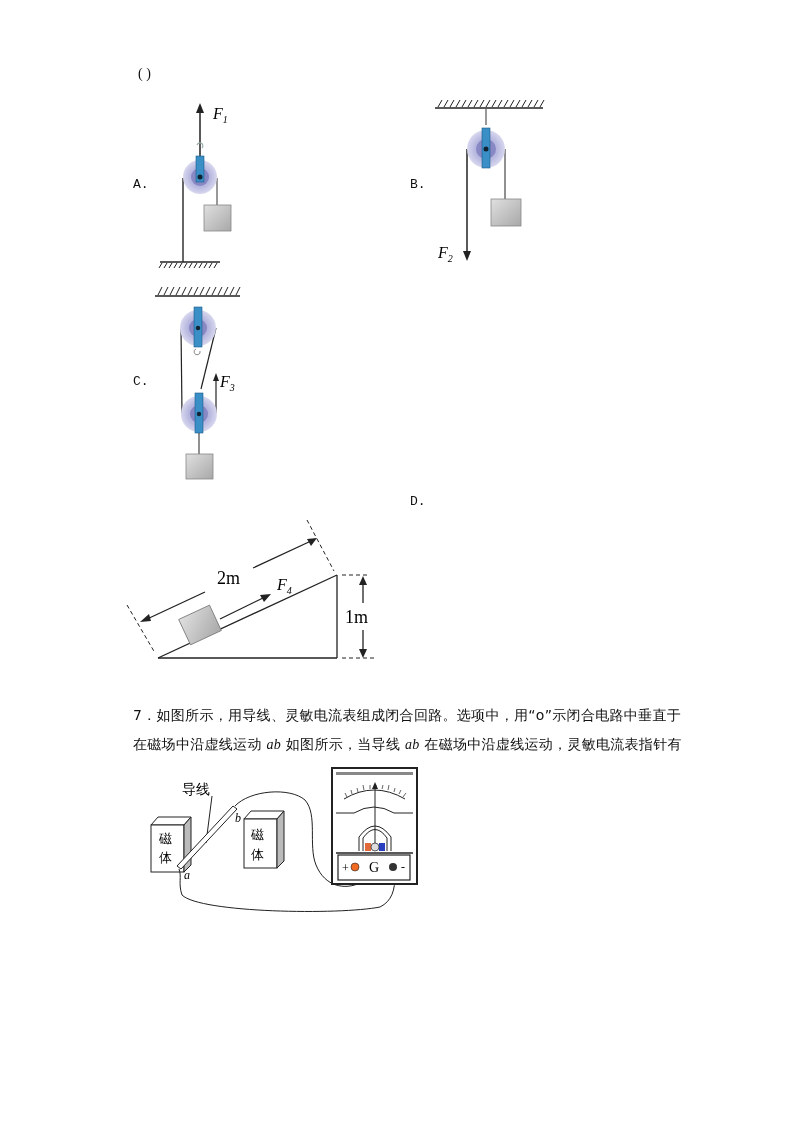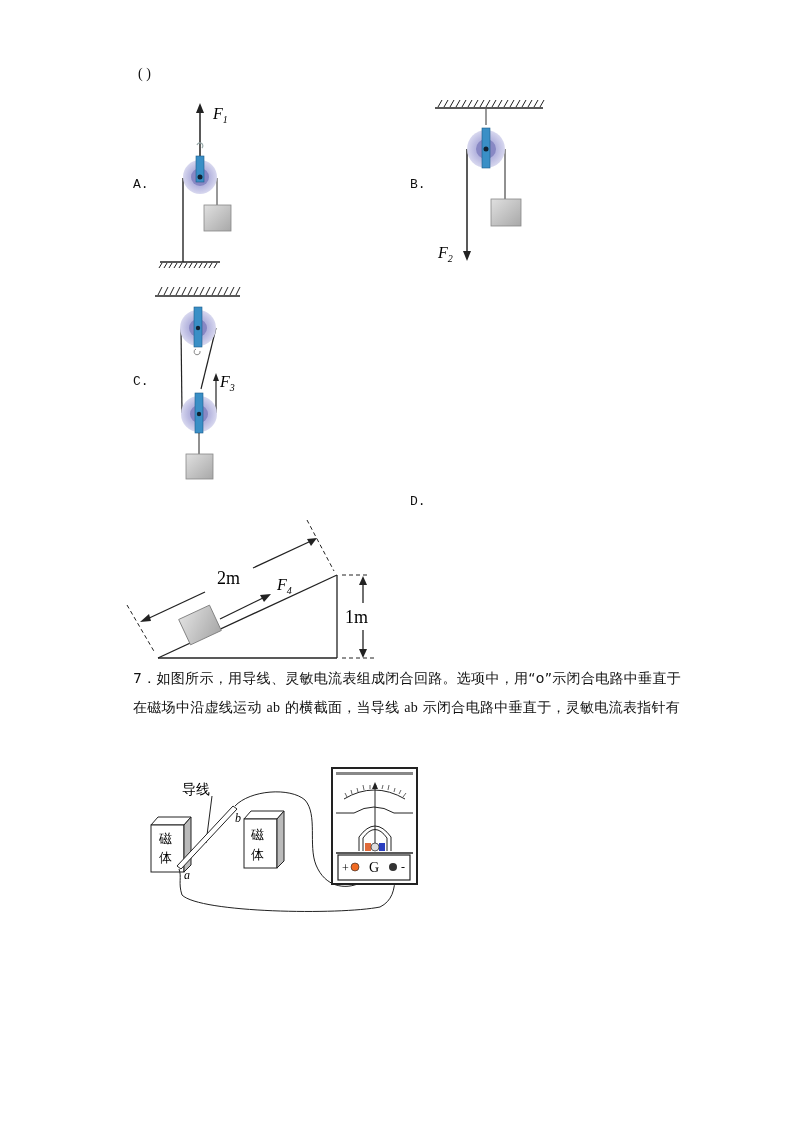--- a/index.html
+++ b/index.html
@@ -1,21 +1,21 @@
 <!DOCTYPE html>
 <html><head>
 <meta charset="utf-8">
 <style>
   html,body{margin:0;padding:0;background:#fff;}
   body{width:794px;height:1123px;position:relative;overflow:hidden;font-family:"DejaVu Sans","Liberation Sans",sans-serif;color:#111;}
   .abs{position:absolute;}
   .paren{font-family:"Liberation Serif",serif;font-size:14px;}
   .optlabel{font-family:"Liberation Mono","DejaVu Sans Mono",monospace;font-size:13px;}
   .qtext{font-size:14px;line-height:29px;letter-spacing:0.3px;}
-  .it{font-family:"Liberation Serif",serif;}
+  .it{font-family:"Liberation Serif",serif;font-style:italic;}
   svg text{font-family:"Liberation Serif","DejaVu Serif",serif;}
 </style>
 </head>
 <body>
 
 <div class="abs paren" style="left:138px;top:66px;">(      )</div>
 
 <div class="abs optlabel" style="left:133px;top:177px;">A.</div>
 <div class="abs optlabel" style="left:410px;top:177px;">B.</div>
 <div class="abs optlabel" style="left:133px;top:374px;">C.</div>
@@ -166,23 +166,23 @@
 
   <g transform="rotate(-25 75 110)">
     <rect x="58" y="96" width="34" height="28" fill="url(#bx)" stroke="#777" stroke-width="0.8"></rect>
   </g>
 
   <line x1="95" y1="104" x2="140" y2="82" stroke="#222" stroke-width="1.3"></line>
   <polygon points="146,79 135,80 139,87" fill="#222"></polygon>
   <text x="152" y="75" font-size="16" font-style="italic"><tspan>F</tspan><tspan font-size="10" dy="4">4</tspan></text>
 </svg>
 
-<div class="abs qtext" style="left:133px;top:664px;width:560px;">
+<div class="abs qtext" style="left:133px;top:701px;width:560px;">
   <div>7．如图所示，用导线、灵敏电流表组成闭合回路。选项中，用“ο”示闭合电路中垂直于</div>
-  <div><span>在磁场中沿虚线运动 </span><span class="it">ab</span><span> 的横截面，当导线 </span><span class="it">ab</span><span> 示闭合电路中垂直于，灵敏电流表指针有</span></div>
+  <div><span>在磁场中沿虚线运动 </span><span class="it">ab</span><span> 如图所示，当导线 </span><span class="it">ab</span><span> 在磁场中沿虚线运动，灵敏电流表指针有</span></div>
 </div>
 
 <svg class="abs" style="left:140px;top:765px;" width="290" height="150">
 
   <text x="42" y="29" font-size="14" font-family="DejaVu Sans, sans-serif">导线</text>
   <line x1="72" y1="31" x2="66" y2="78" stroke="#222" stroke-width="1"></line>
 
   <polygon points="11,60 44,60 51,52 18,52" fill="#fff" stroke="#222" stroke-width="1"></polygon>
   <rect x="11" y="60" width="33" height="47" fill="#fff" stroke="#222" stroke-width="1"></rect>
   <polygon points="44,60 51,52 51,100 44,107" fill="#bbb" stroke="#222" stroke-width="1"></polygon>

